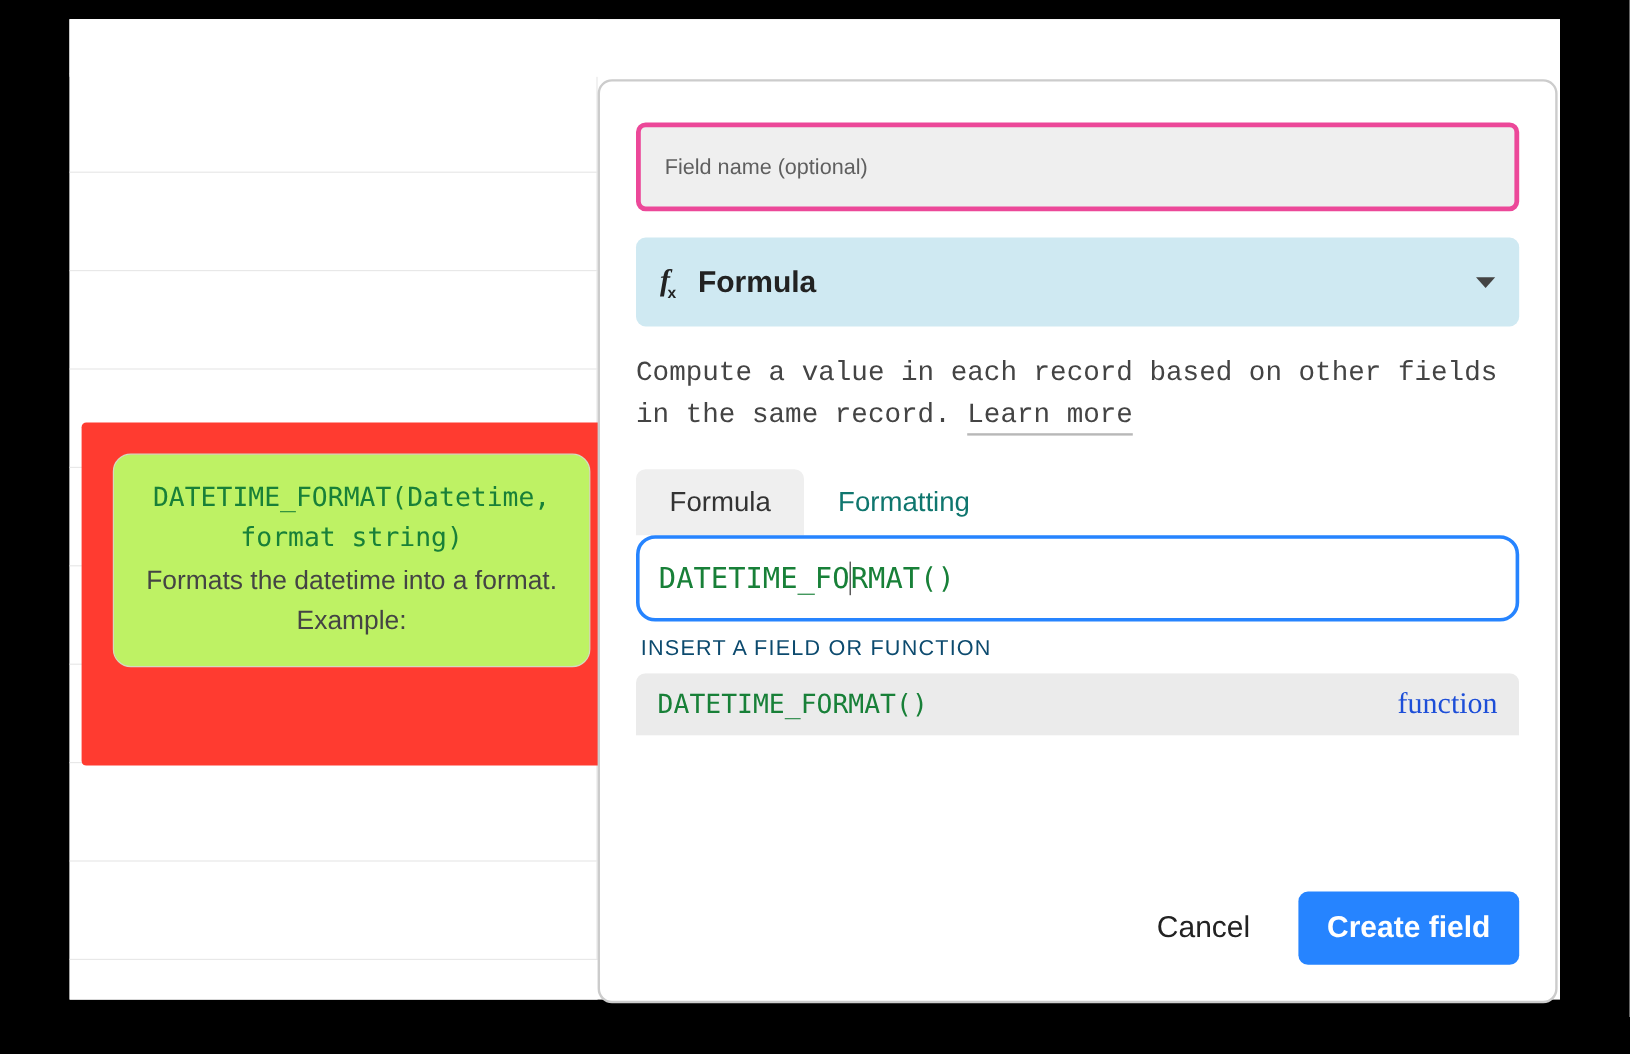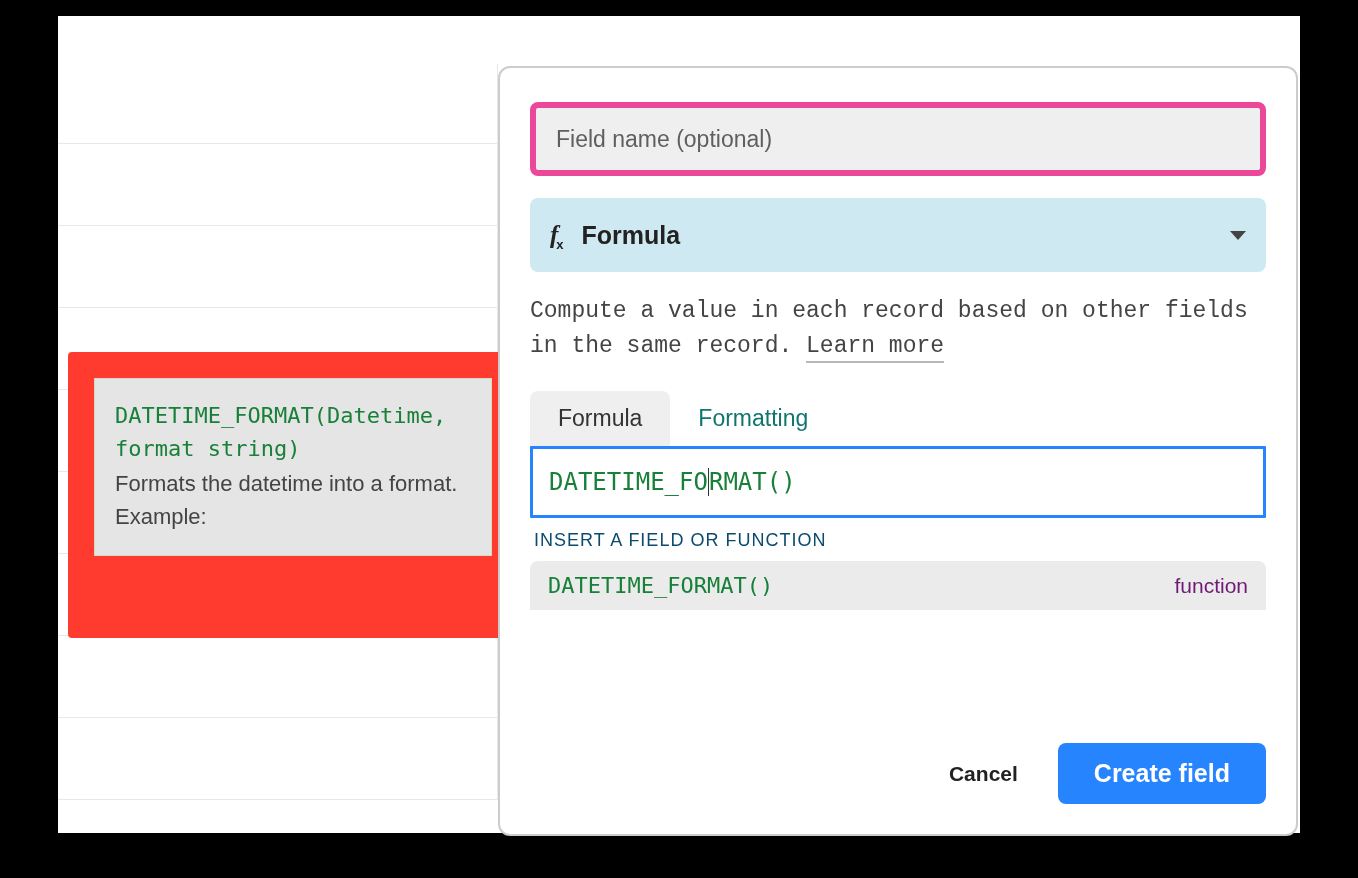--- a/index.html
+++ b/index.html
@@ -40,27 +40,28 @@
   width: 446px;
   height: 286px;
   background: #ff3b30;
   border-radius: 4px;
 }
 .tooltip-box {
   position: absolute;
   top: 362px;
   left: 36px;
   width: 398px;
-  background: #e5e5e5;
+  background: #bef264;
   border: 1px solid #d3dcc0;
-  border-radius: 0;
+  border-radius: 15px;
   padding: 20px 20px 22px 20px;
   font-size: 22px;
   line-height: 1.5;
   color: #333;
+  text-align: center;
 }
 .tooltip-box .sig {
   font-family: Menlo, Consolas, monospace;
   color: #188038;
 }
 .tooltip-box .desc {
   color: #444;
   margin-top: 2px;
 }
 .tooltip-box .example {
@@ -76,24 +77,24 @@
   background: #fff;
   border: 2px solid #ccc;
   border-radius: 12px;
   padding: 34px 30px 30px 30px;
   display: flex;
   flex-direction: column;
 }
 .field-name-input {
   width: 100%;
   height: 74px;
-  border: 6px solid #ec4899;
+  border: 4px solid #ec4899;
   border-radius: 8px;
   background: #efefef;
-  font-size: 23px;
+  font-size: 18px;
   padding: 0 20px;
   color: #333;
   outline: none;
 }
 .field-name-input::placeholder { color: #5f5f5f; }
 .type-row {
   margin-top: 22px;
   width: 100%;
   height: 74px;
   background: #cfe9f2;
@@ -160,21 +161,21 @@
 }
 .tab.active {
   background: #efefef;
   color: #333;
   font-weight: 500;
 }
 .formula-input {
   width: 100%;
   height: 72px;
   border: 3px solid #2684ff;
-  border-radius: 1px;
+  border-radius: 16px;
   background: #fff;
   font-family: Menlo, Consolas, monospace;
   font-size: 24px;
   color: #188038;
   padding: 4px 16px;
   outline: none;
   display: flex;
   align-items: center;
 }
 .formula-input .before { }
@@ -204,55 +205,55 @@
   justify-content: space-between;
   padding: 12px 18px;
   background: #ebebeb;
   font-family: Menlo, Consolas, monospace;
   font-size: 22px;
   color: #188038;
   cursor: pointer;
   text-align: center;
 }
 .suggest-item .kind {
-  font-family: Liberation Sans, sans-serif;
-  font-size: 21px;
-  color: #701a75;
+  font-family: Liberation Serif, serif;
+  font-size: 25px;
+  color: #1d4ed8;
 }
 .suggest-spacer {
   height: 56px;
   background: #fff;
   border-bottom-left-radius: 8px;
   border-bottom-right-radius: 8px;
 }
 .footer {
   margin-top: auto;
   display: flex;
   justify-content: flex-end;
   gap: 40px;
   align-items: center;
   padding-top: 28px;
 }
 .btn-cancel {
-  font-size: 21px;
-  font-weight: 700;
+  font-size: 25px;
+  font-weight: 400;
   color: #222;
   background: none;
   border: none;
   cursor: pointer;
   text-align: center;
 }
 .btn-create {
   font-size: 25px;
   font-weight: 600;
   color: #fff;
   background: #2684ff;
   border: none;
   border-radius: 8px;
-  padding: 16px 36px;
+  padding: 16px 24px;
   cursor: pointer;
 }
 .top-shadow {
   position: absolute;
   top: 0; left: 0; right: 0;
   height: 48px;
   background: #fff;
 }
 </style>
 </head>

